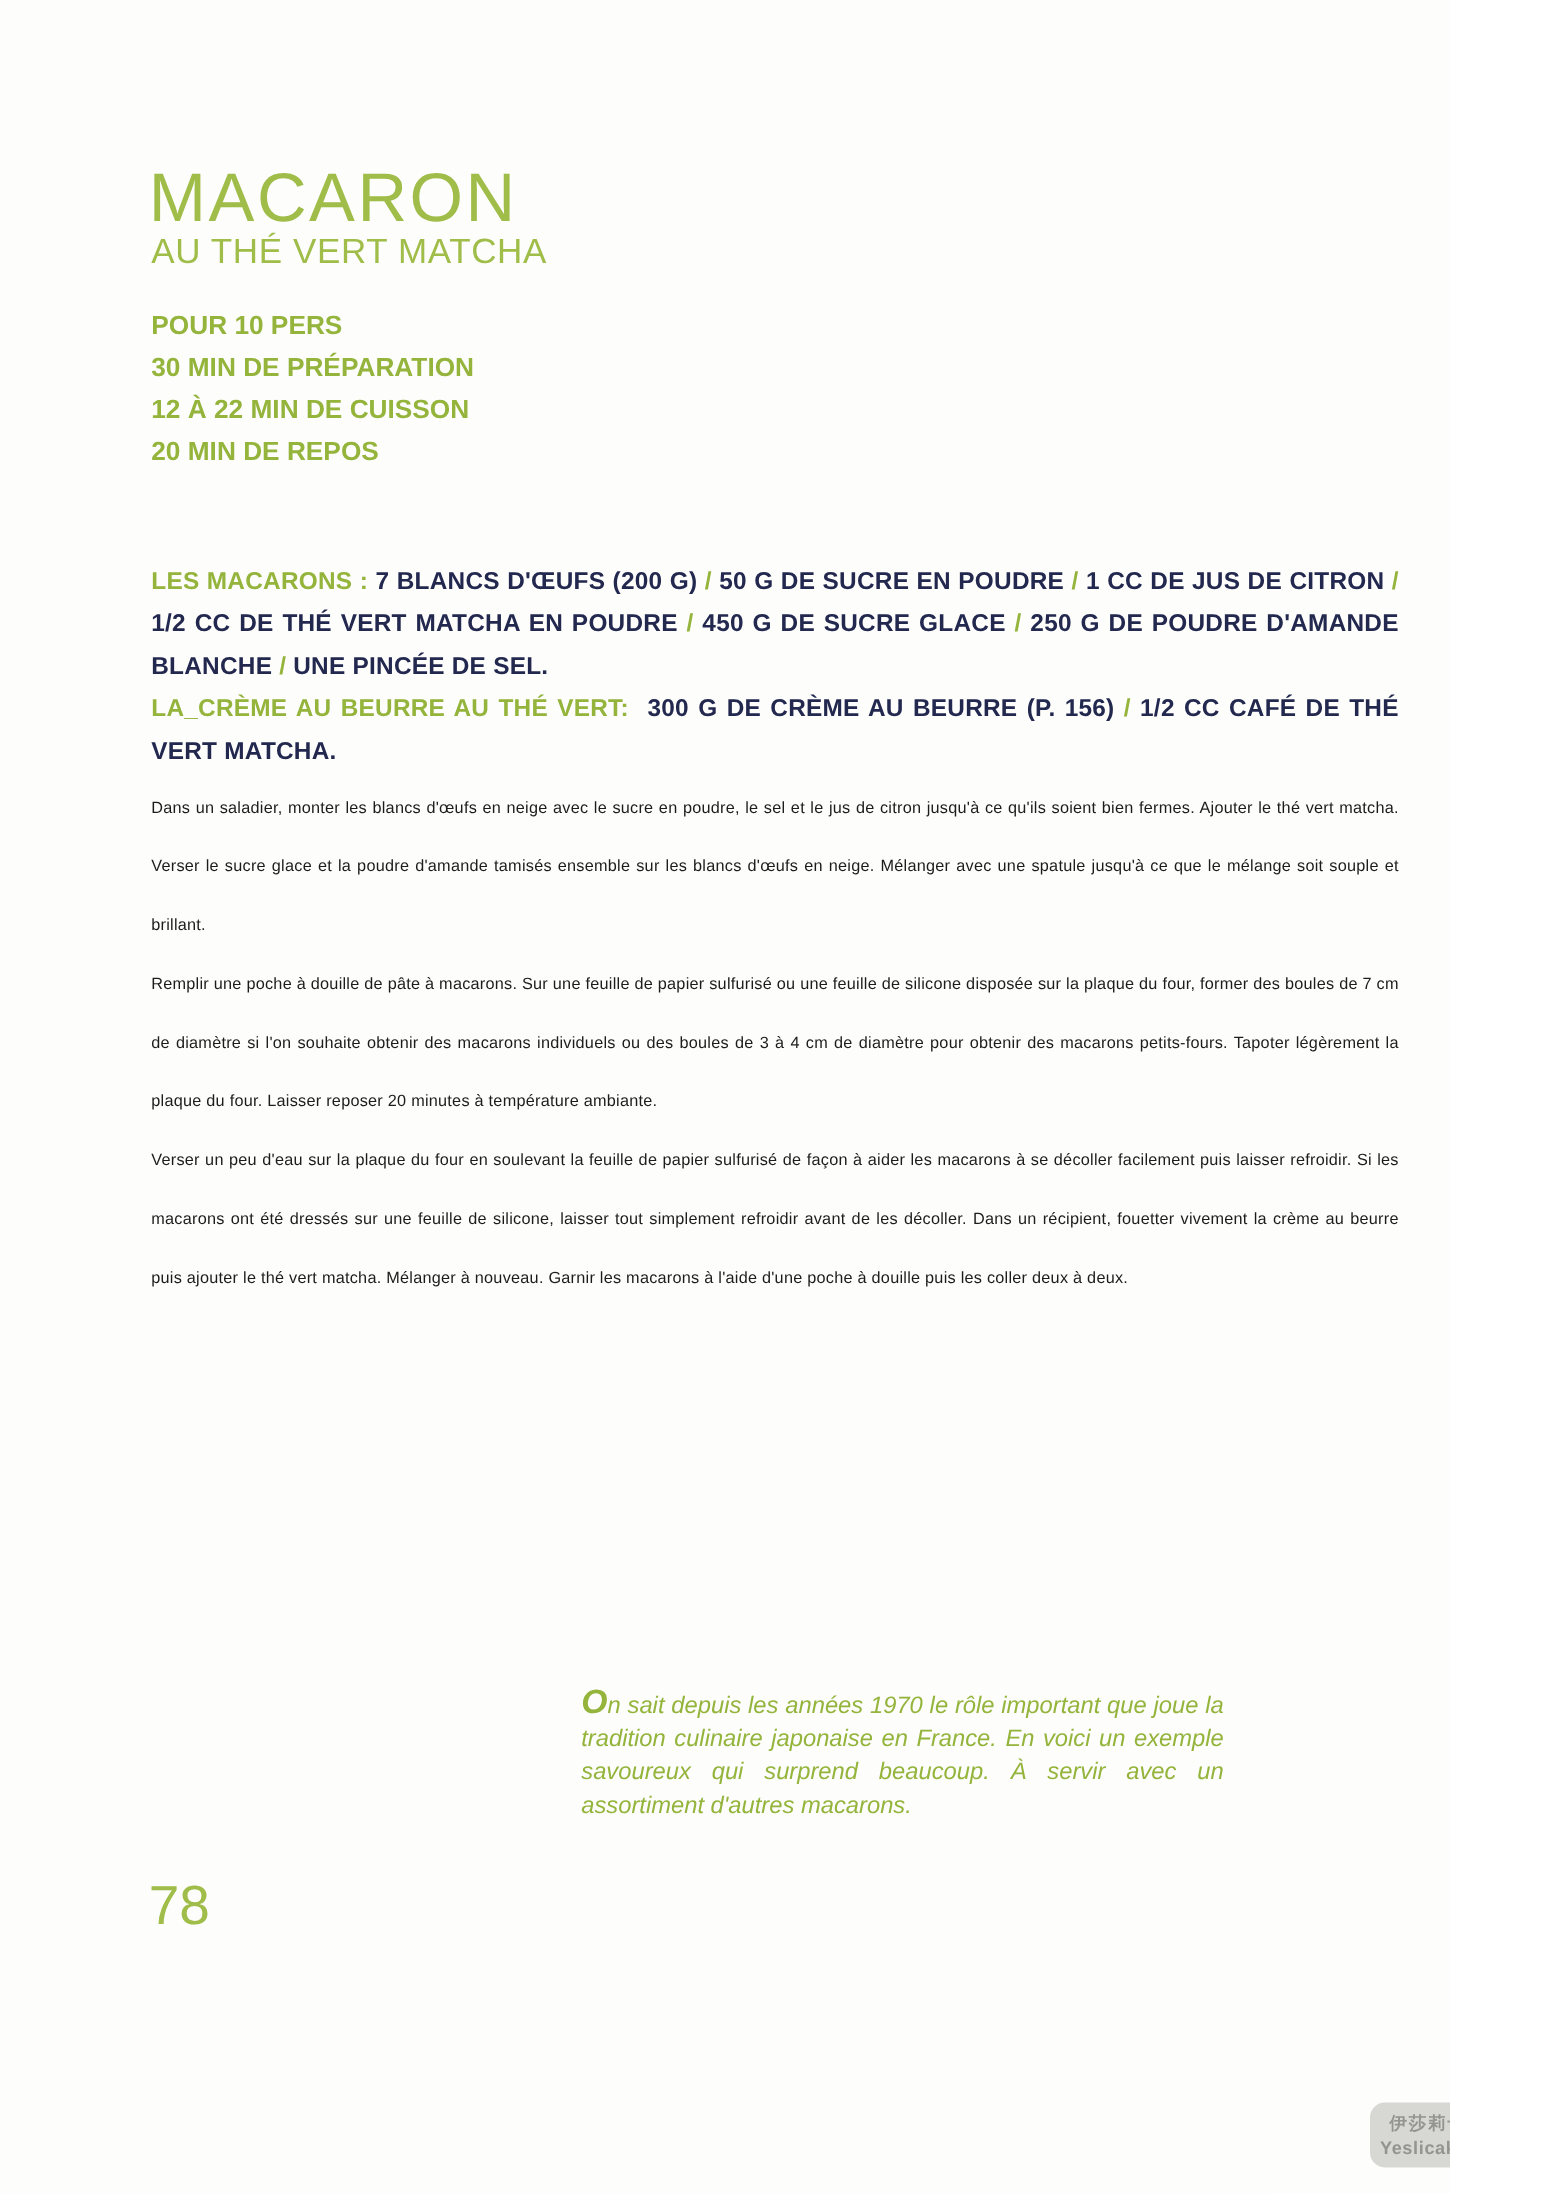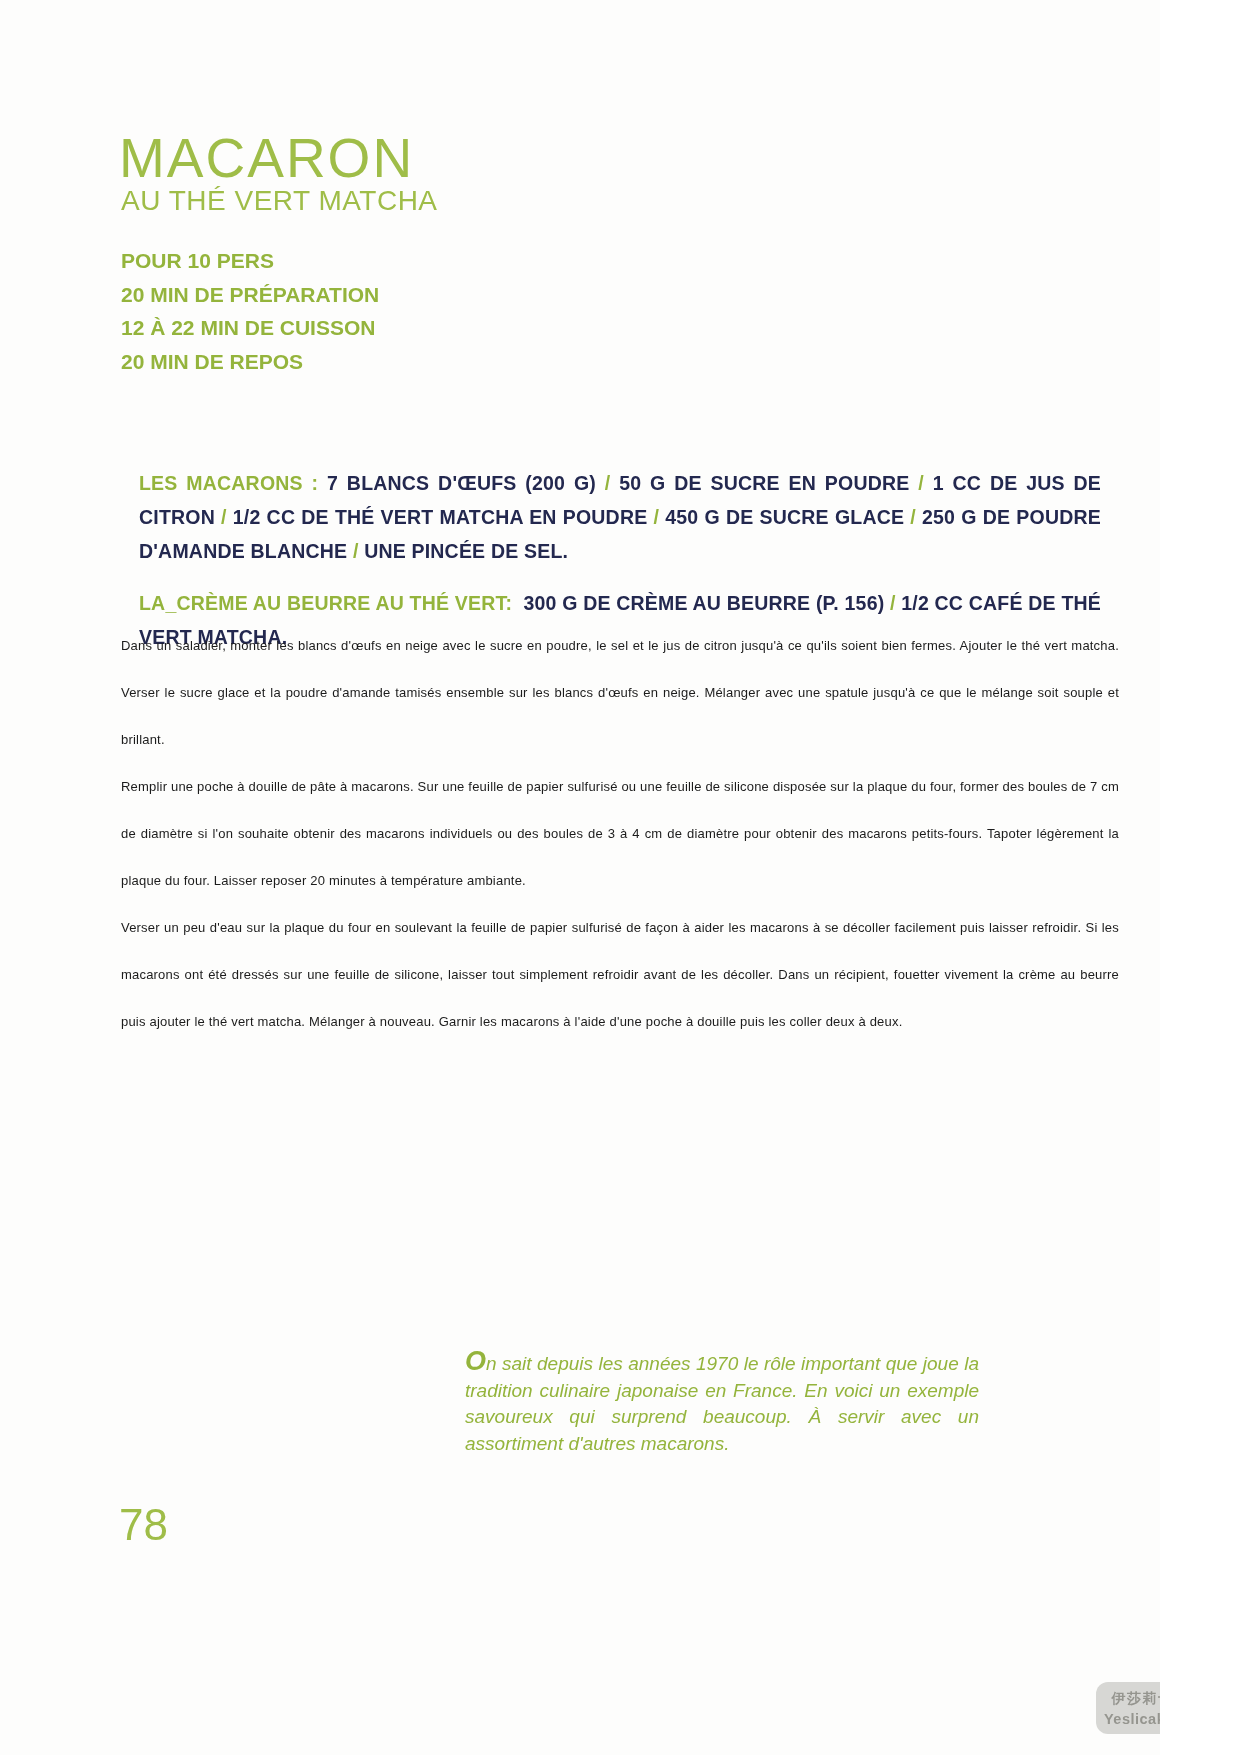--- a/index.html
+++ b/index.html
@@ -32,21 +32,21 @@
   .meta{
     position:absolute;left:121px;top:244px;
     color:var(--green);font-weight:bold;font-size:21px;
   }
   .meta div{line-height:33.5px;}
   .ingredients{
     position:absolute;left:121px;top:448px;width:998px;
     font-weight:bold;font-size:19.5px;line-height:34px;
     color:var(--navy);text-align:justify;letter-spacing:0.2px;
   }
-  .ingredients p{margin:18px;}
+  .ingredients p{margin:0;}
   .ingredients .green{color:var(--green);}
   .ingredients .dark{color:var(--navy);}
   .body-text{
     position:absolute;left:121px;top:622px;width:998px;
     font-size:13px;line-height:47px;color:var(--ink);
     text-align:justify;letter-spacing:0.2px;
   }
   .body-text p{margin:0;}
   .note{
     position:absolute;left:465px;top:1348px;width:514px;
@@ -72,21 +72,21 @@
 </head>
 <body>
 
 <div class="page">
 
   <div class="title">MACARON</div>
   <div class="subtitle">AU THÉ VERT MATCHA</div>
 
   <div class="meta">
     <div>POUR 10 PERS</div>
-    <div>20 MIN DE PRÉPARATION</div>
+    <div>30 MIN DE PRÉPARATION</div>
     <div>12 À 22 MIN DE CUISSON</div>
     <div>20 MIN DE REPOS</div>
   </div>
 
   <div class="ingredients">
     <p><span class="green">LES MACARONS : </span><span class="dark">7 BLANCS D'ŒUFS (200 G) </span><span class="green">/ </span><span class="dark">50 G DE SUCRE EN POUDRE </span><span class="green">/ </span><span class="dark">1 CC DE JUS DE CITRON </span><span class="green">/ </span><span class="dark">1/2 CC DE THÉ VERT MATCHA EN POUDRE </span><span class="green">/ </span><span class="dark">450 G DE SUCRE GLACE </span><span class="green">/ </span><span class="dark">250 G DE POUDRE D'AMANDE BLANCHE </span><span class="green">/ </span><span class="dark">UNE PINCÉE DE SEL.</span></p>
     <p><span class="green">LA_CRÈME AU BEURRE AU THÉ VERT:</span><span class="dark">&nbsp; 300 G DE CRÈME AU BEURRE (P. 156) </span><span class="green">/ </span><span class="dark">1/2 CC CAFÉ DE THÉ VERT MATCHA.</span></p>
   </div>
 
   <div class="body-text">

